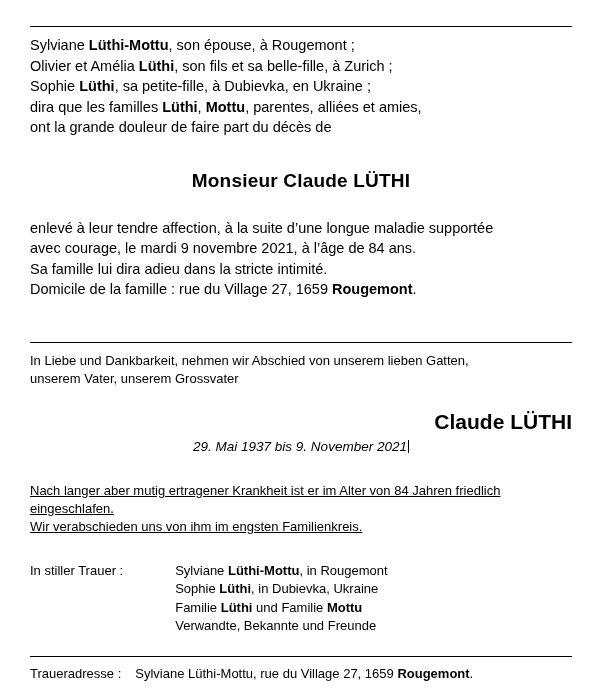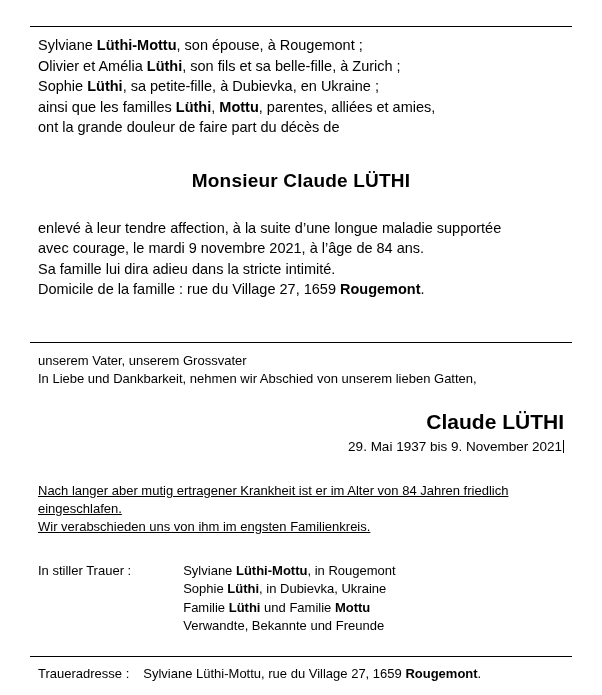--- a/index.html
+++ b/index.html
@@ -21,21 +21,21 @@
     background: #ffffff;
     box-sizing: border-box;
   }
   .rule {
     border: 0;
     border-top: 1px solid #000000;
     margin: 0;
     height: 0;
   }
   .section {
-    padding: 0 38px;
+    padding: 0 30px;
     box-sizing: border-box;
   }
   
   .fr-block {
     padding-top: 8px;
   }
   .fr-lines {
     font-size: 14.5px;
     line-height: 20.5px;
   }
@@ -69,23 +69,24 @@
     font-size: 13px;
     line-height: 18px;
   }
   .de-name {
     text-align: right;
     font-weight: bold;
     font-size: 21px;
     margin-top: 22px;
   }
   .de-dates {
-    text-align: right;
+    text-align: center;
     font-size: 13.5px;
     margin-top: 5px;
+    font-style: italic;
   }
   .caret {
     display: inline-block;
     width: 1px;
     height: 13px;
     background: #000;
     vertical-align: -2px;
     margin-left: 1px;
   }
   .de-body {
@@ -130,40 +131,40 @@
 
   <div class="sep-wrap" style="margin-top:26px;padding:0 30px;">
     <hr class="rule">
   </div>
 
   <div class="section fr-block">
     <div class="fr-lines">
         <div class="fr-line"><span>Sylviane </span><b>Lüthi-Mottu</b><span>, son épouse, à Rougemont ;</span></div>
         <div class="fr-line"><span>Olivier et Amélia </span><b>Lüthi</b><span>, son fils et sa belle-fille, à Zurich ;</span></div>
         <div class="fr-line"><span>Sophie </span><b>Lüthi</b><span>, sa petite-fille, à Dubievka, en Ukraine ;</span></div>
-        <div class="fr-line"><span>ainsi que les familles </span><b>Lüthi</b><span>, </span><b>Mottu</b><span>, parentes, alliées et amies,</span></div>
+        <div class="fr-line"><span>dira que les familles </span><b>Lüthi</b><span>, </span><b>Mottu</b><span>, parentes, alliées et amies,</span></div>
         <div class="fr-line"><span>ont la grande douleur de faire part du décès de</span></div>
       </div>
     <div class="deceased-name">Monsieur Claude LÜTHI</div>
     <div class="fr-tail">
         <div class="fr-line"><span>enlevé à leur tendre affection, à la suite d’une longue maladie supportée</span></div>
         <div class="fr-line"><span>avec courage, le mardi 9 novembre 2021, à l’âge de 84 ans.</span></div>
         <div class="fr-line"><span>Sa famille lui dira adieu dans la stricte intimité.</span></div>
         <div class="fr-line"><span>Domicile de la famille : rue du Village 27, 1659 </span><b>Rougemont</b><span>.</span></div>
       </div>
   </div>
 
   <div class="sep-wrap">
     <hr class="rule">
   </div>
 
   <div class="section de-block">
     <div class="de-intro">
+        <div class="fr-line"><span>In Liebe und Dankbarkeit, nehmen wir Abschied von unserem lieben Gatten,</span></div>
         <div class="fr-line"><span>unserem Vater, unserem Grossvater</span></div>
-        <div class="fr-line"><span>In Liebe und Dankbarkeit, nehmen wir Abschied von unserem lieben Gatten,</span></div>
       </div>
     <div class="de-name">Claude LÜTHI</div>
     <div class="de-dates">
       <span>29. Mai 1937 bis 9. November 2021</span><span class="caret"></span>
     </div>
     <div class="de-body">
         <div class="fr-line"><span>Nach langer aber mutig ertragener Krankheit ist er im Alter von 84 Jahren friedlich</span></div>
         <div class="fr-line"><span>eingeschlafen.</span></div>
         <div class="fr-line"><span>Wir verabschieden uns von ihm im engsten Familienkreis.</span></div>
       </div>

